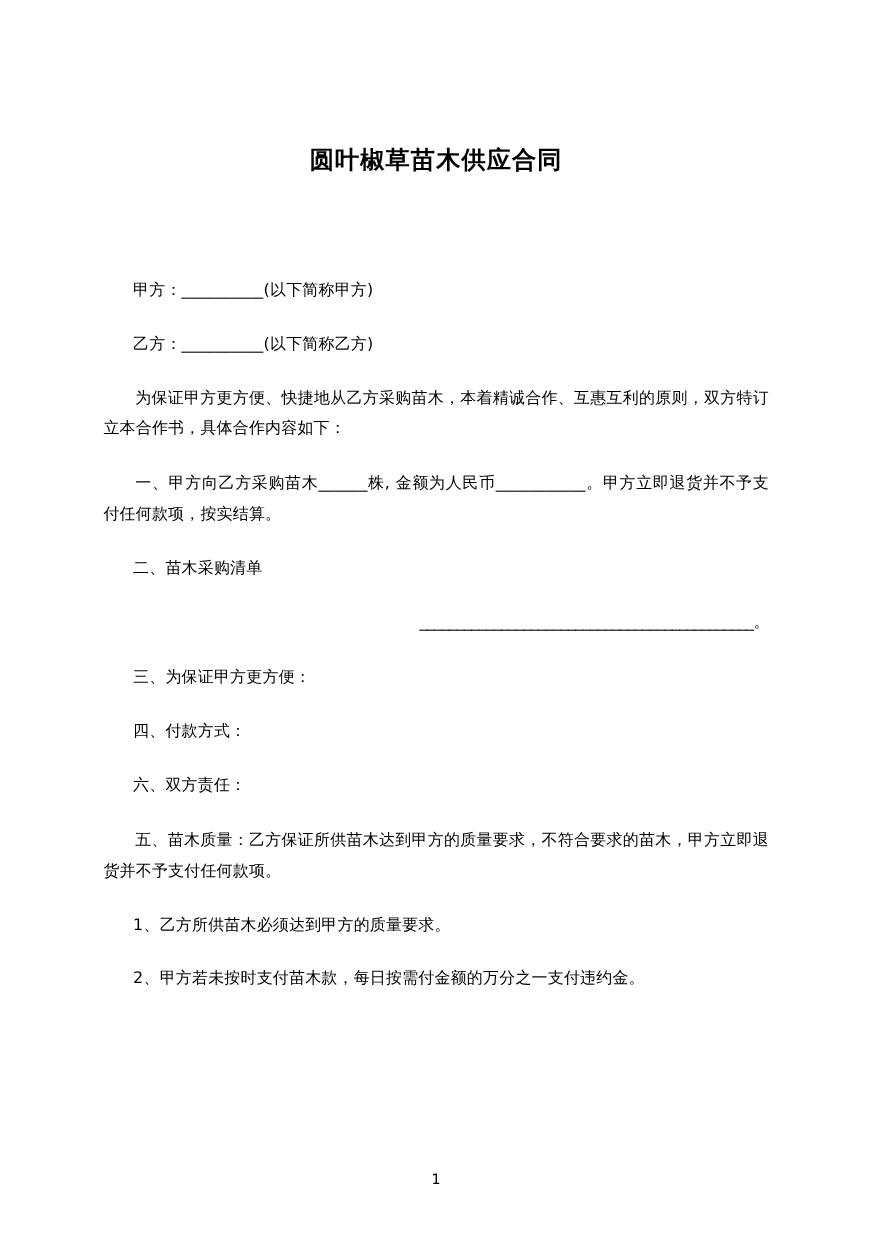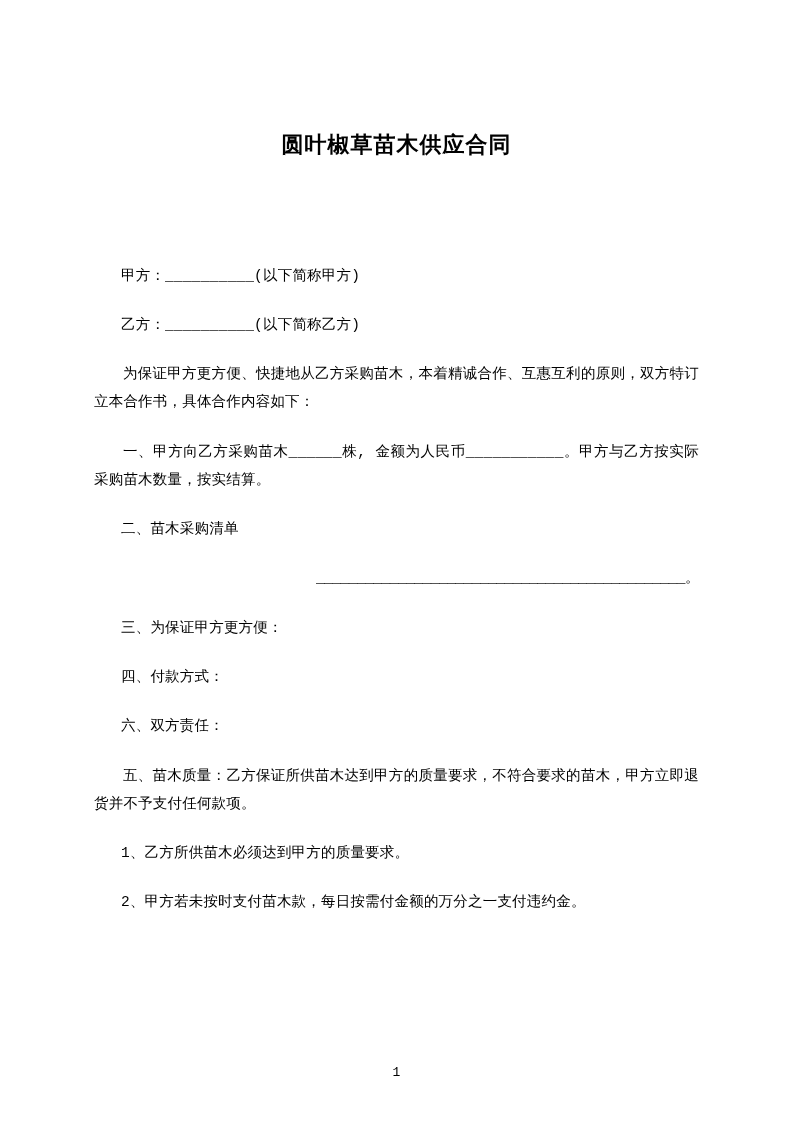--- a/index.html
+++ b/index.html
@@ -16,33 +16,32 @@
     overflow: hidden;
   }
   .page {
     position: absolute;
     top: 0;
     left: 0;
     width: 793px;
     height: 1122px;
     box-sizing: border-box;
     padding: 0;
-    font-family: Liberation Mono, monospace;
   }
   .doc-title {
     text-align: center;
     font-size: 22px;
     font-weight: bold;
     letter-spacing: 1px;
     margin: 0;
     padding-top: 133px;
     line-height: 1.3;
   }
   .content {
-    margin: 12px auto;
+    margin: 0 auto;
     width: 605px;
     padding-top: 88px;
   }
   .para {
     font-size: 14.5px;
     line-height: 1.95;
     margin: 0 0 21px 0;
     text-align: justify;
     letter-spacing: 0.2px;
   }
@@ -77,21 +76,21 @@
   <h1 class="doc-title">圆叶椒草苗木供应合同</h1>
 
   <div class="content">
 
     <p class="para indent-small">甲方：__________(以下简称甲方)</p>
 
     <p class="para indent-small">乙方：__________(以下简称乙方)</p>
 
     <p class="para indent">为保证甲方更方便、快捷地从乙方采购苗木，本着精诚合作、互惠互利的原则，双方特订立本合作书，具体合作内容如下：</p>
 
-    <p class="para indent">一、甲方向乙方采购苗木______株, 金额为人民币___________。甲方与乙方按实际采购苗木数量，按实结算。</p>
+    <p class="para indent">一、甲方向乙方采购苗木______株, 金额为人民币___________。甲方立即退货并不予支付任何款项，按实结算。</p>
 
     <p class="para indent-small">二、苗木采购清单</p>
 
     <p class="blank-line">_____________________________________________。</p>
 
     <p class="para indent-small">三、为保证甲方更方便：</p>
 
     <p class="para indent-small">四、付款方式：</p>
 
     <p class="para indent-small">六、双方责任：</p>

